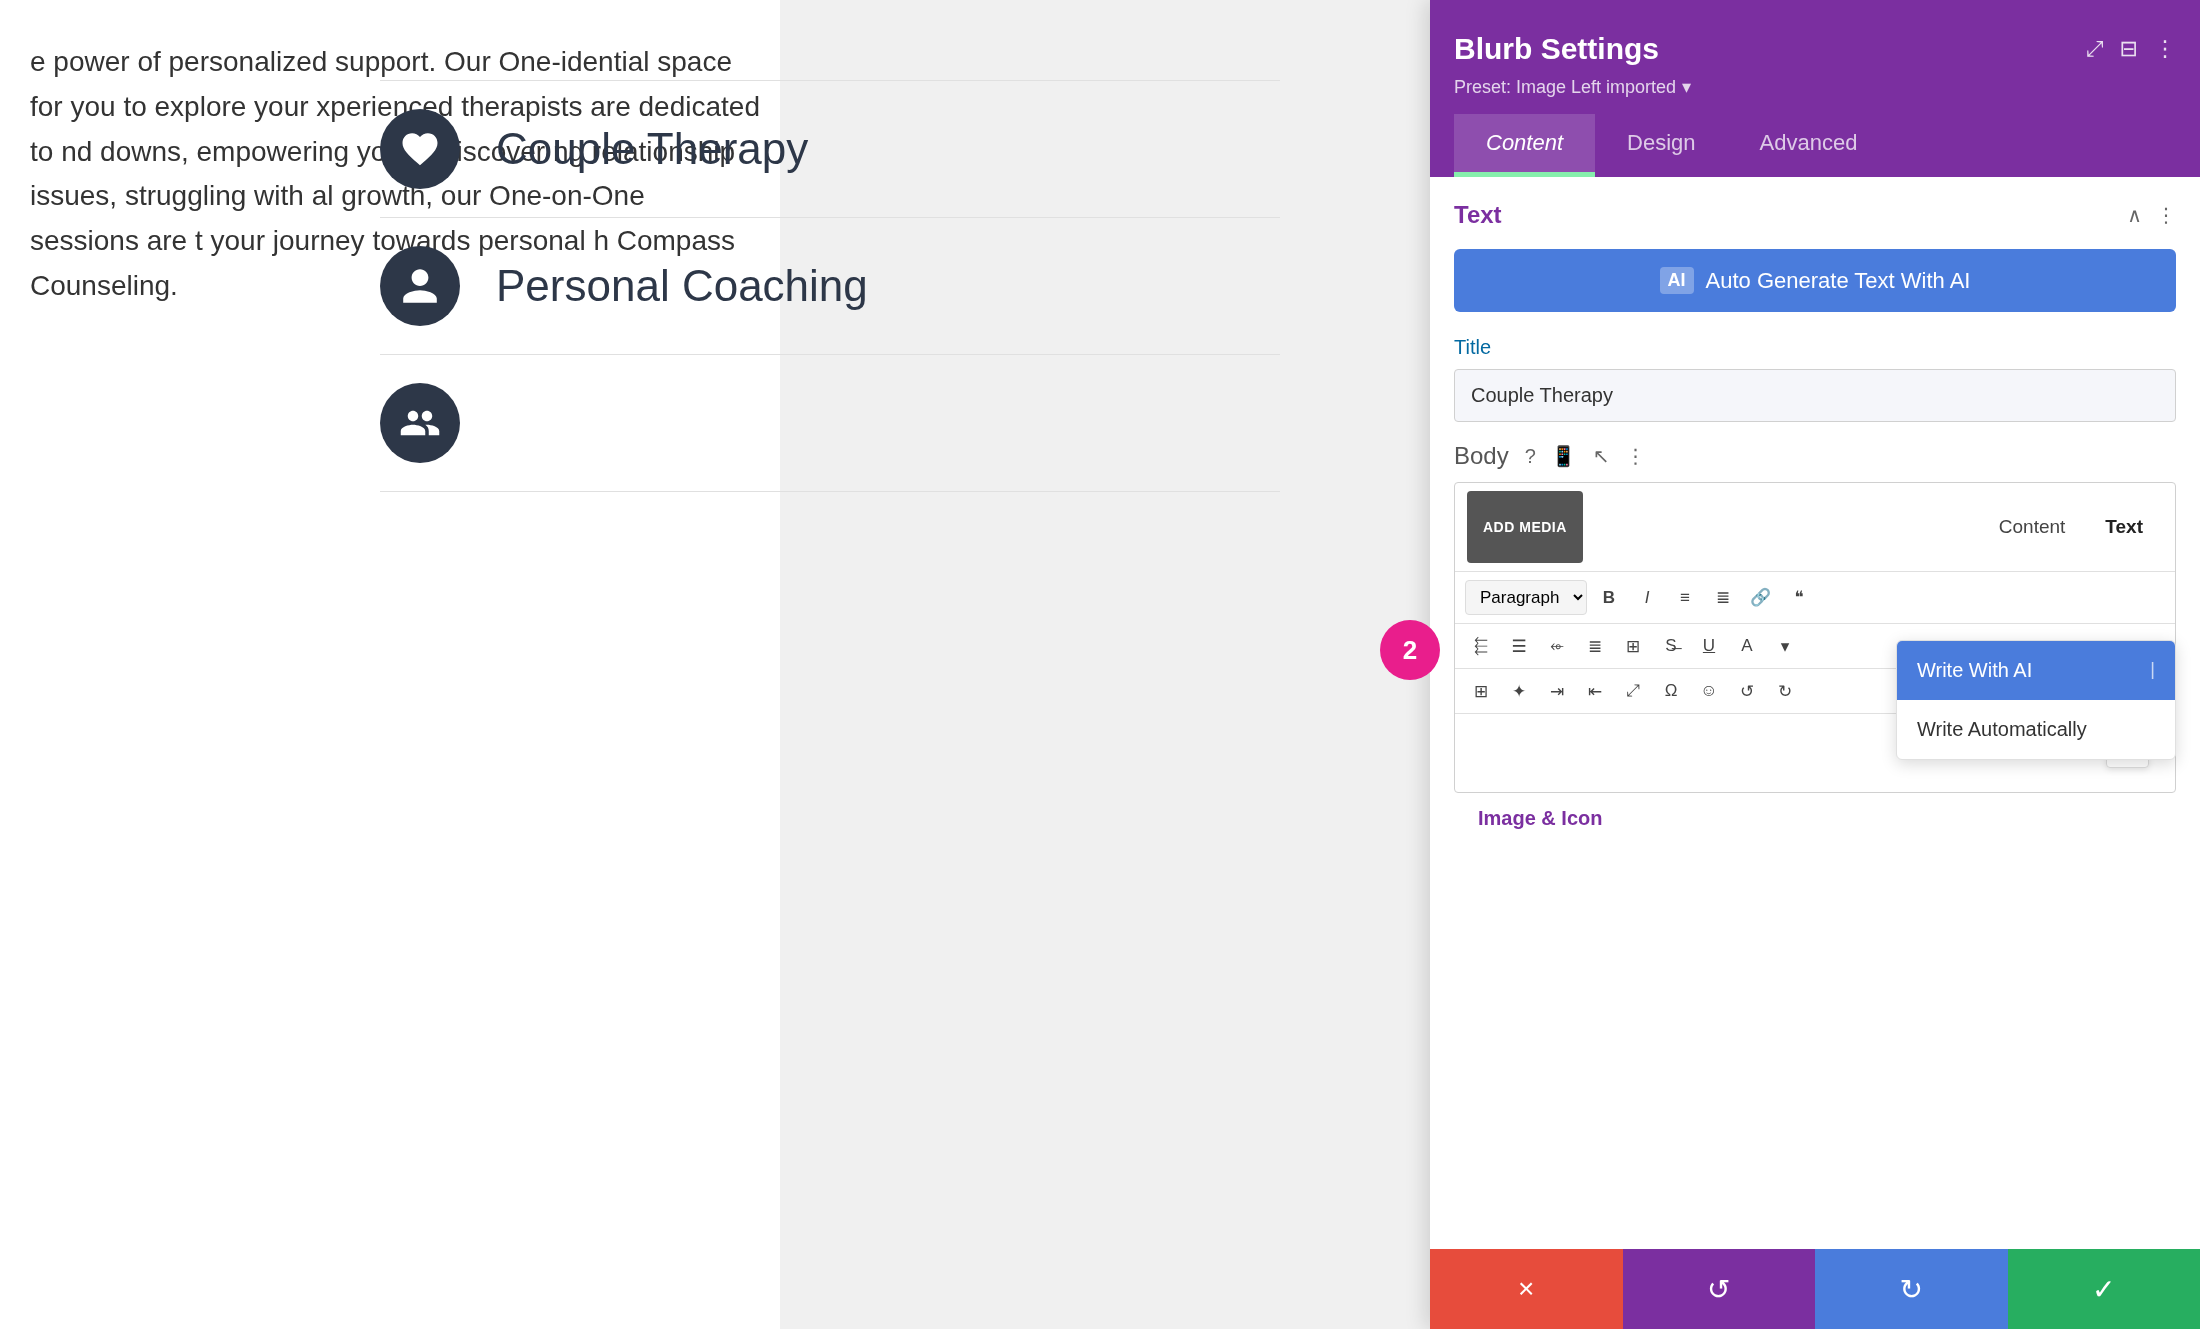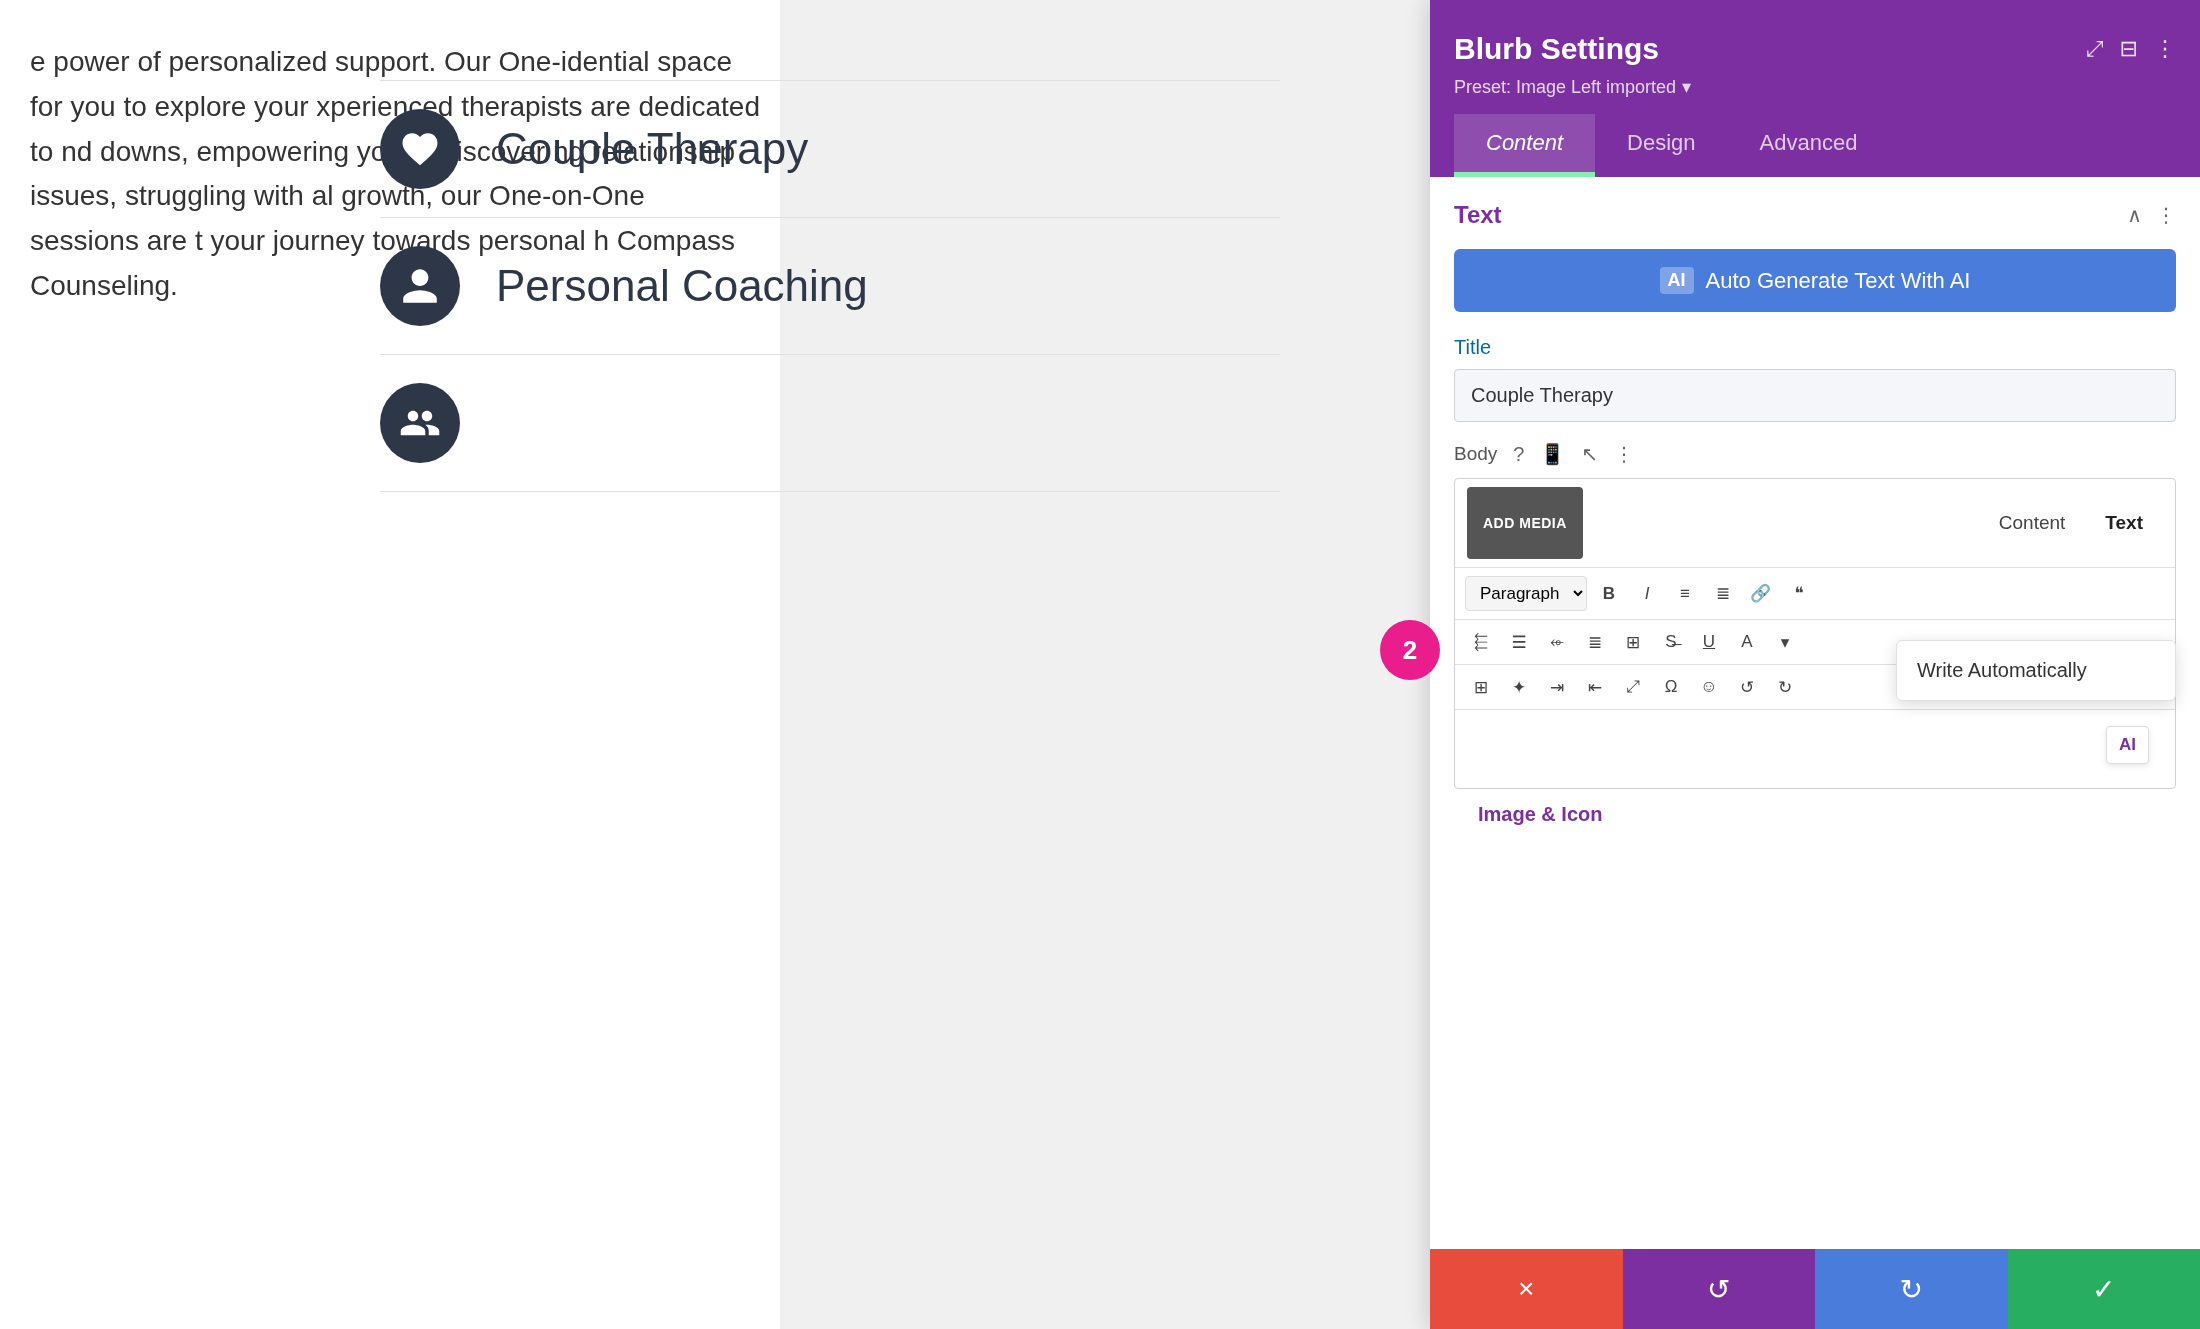--- a/index.html
+++ b/index.html
@@ -226,21 +226,21 @@
 
     
     .body-toolbar {
       display: flex;
       align-items: center;
       gap: 16px;
       margin-bottom: 12px;
     }
 
     .body-label {
-      font-size: 19px;
+      font-size: 24px;
       color: #555;
       font-weight: 500;
     }
 
     .toolbar-icon {
       font-size: 20px;
       color: #666;
       cursor: pointer;
     }
 
@@ -592,20 +592,24 @@
           <span class="ai-floating-btn">AI</span>
         </div>
       </div>
     </div>
 
     
     <div class="image-icon-label">Image &amp; Icon</div>
   </div>
 
   <div class="ai-dropdown">
+    <div class="ai-dropdown-item primary">
+      <span>Write With AI</span>
+      <span style="float:right; opacity:0.7; font-size:18px;">|</span>
+    </div>
     <div class="ai-dropdown-item secondary">
       <span>Write Automatically</span>
     </div>
   </div>
 
   <div class="action-bar">
     <button class="action-btn cancel">
       <span>×</span>
     </button>
     <button class="action-btn undo">

